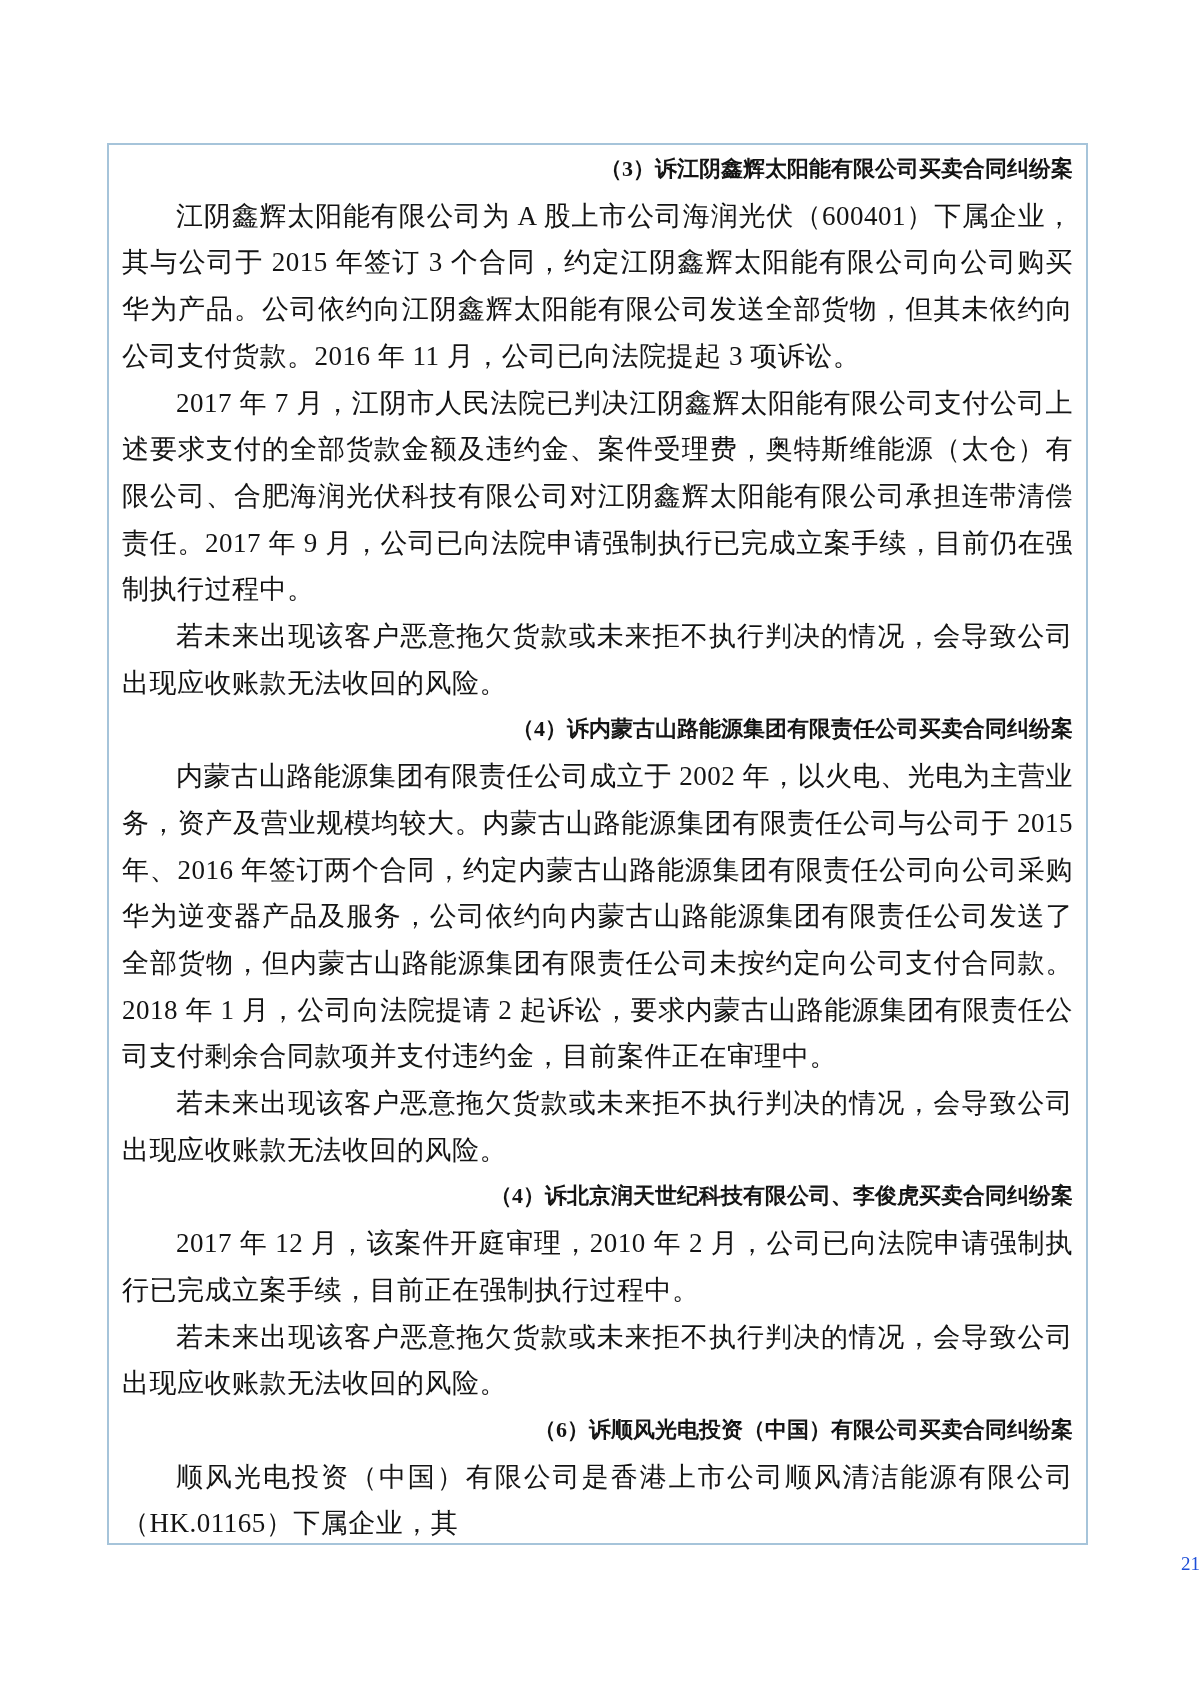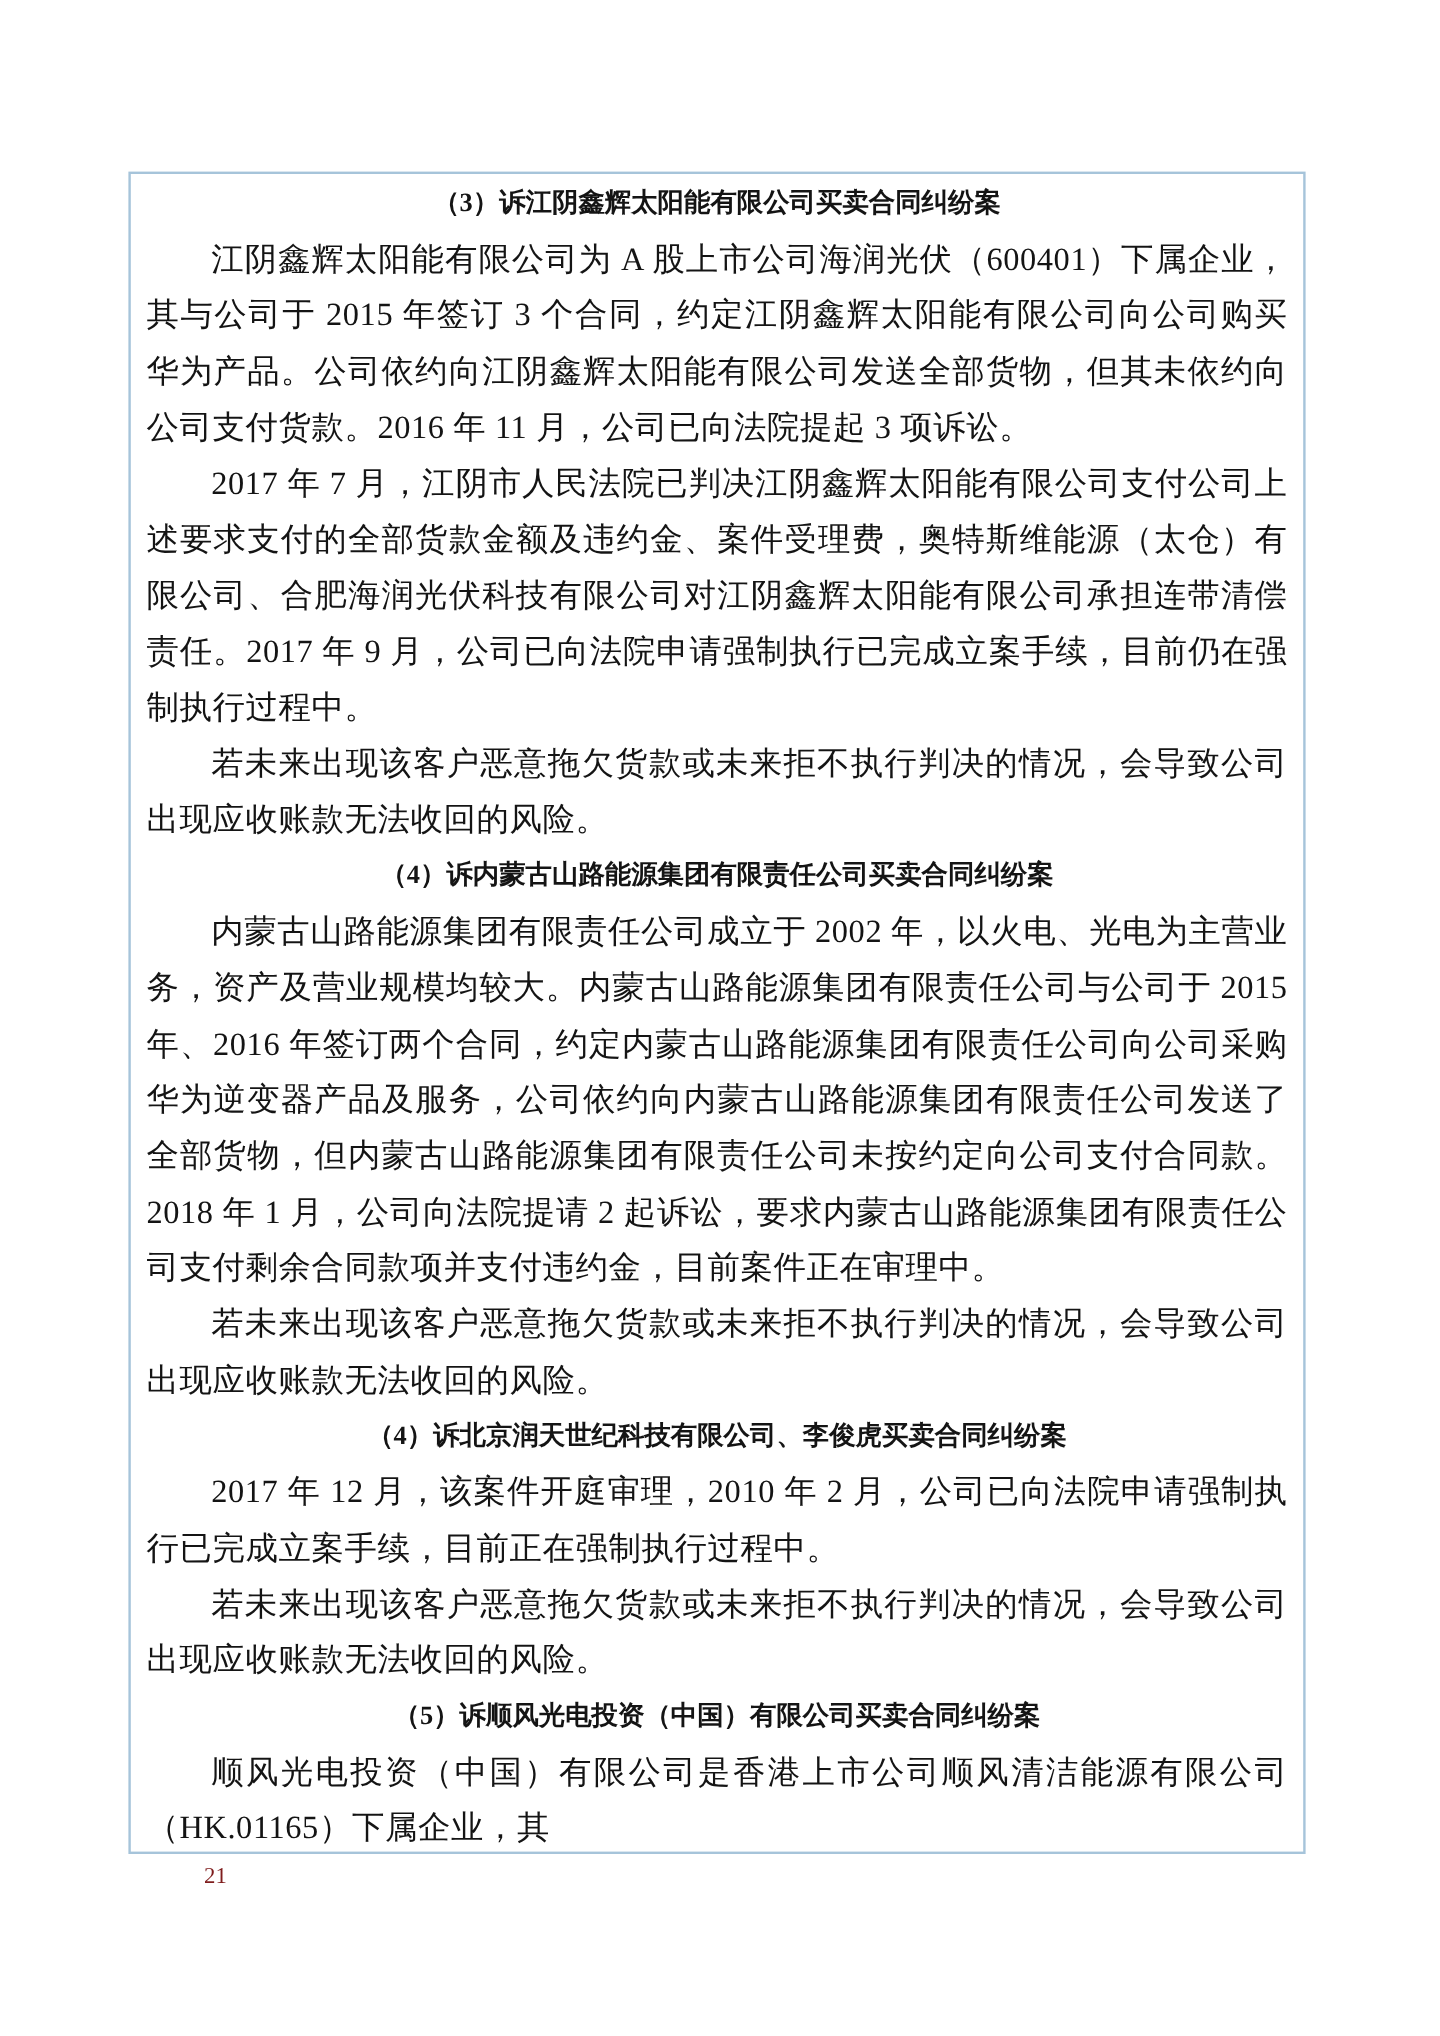--- a/index.html
+++ b/index.html
@@ -25,41 +25,41 @@
     border: 2px solid #a6c4da;
     box-sizing: border-box;
     padding: 1px 13px 0 13px;
     overflow: hidden;
   }
   .section-heading {
     margin: 0;
     font-size: 22px;
     font-weight: bold;
     line-height: 46.7px;
-    text-align: center;
+    text-align: right;
     white-space: nowrap;
   }
   .body-paragraph {
     margin: 0;
     font-size: 27px;
     line-height: 46.7px;
     text-align: justify;
     text-indent: 2em;
     letter-spacing: 0.5px;
   }
   .page-number {
     position: absolute;
     top: 1553px;
     left: 0;
     width: 1200px;
-    text-align: left;
+    text-align: right;
     text-indent: 170px;
     font-size: 19px;
     font-family: "Liberation Serif", "DejaVu Serif", serif;
-    color: #7f1d1d;
+    color: #1d4ed8;
   }
 </style>
 </head>
 <body>
 
 <div class="page">
 
   <div class="content-box">
 
     <h3 class="section-heading">（3）诉江阴鑫辉太阳能有限公司买卖合同纠纷案</h3>
@@ -68,20 +68,20 @@
     <p class="body-paragraph">若未来出现该客户恶意拖欠货款或未来拒不执行判决的情况，会导致公司出现应收账款无法收回的风险。</p>
 
     <h3 class="section-heading">（4）诉内蒙古山路能源集团有限责任公司买卖合同纠纷案</h3>
     <p class="body-paragraph">内蒙古山路能源集团有限责任公司成立于 2002 年，以火电、光电为主营业务，资产及营业规模均较大。内蒙古山路能源集团有限责任公司与公司于 2015 年、2016 年签订两个合同，约定内蒙古山路能源集团有限责任公司向公司采购华为逆变器产品及服务，公司依约向内蒙古山路能源集团有限责任公司发送了全部货物，但内蒙古山路能源集团有限责任公司未按约定向公司支付合同款。2018 年 1 月，公司向法院提请 2 起诉讼，要求内蒙古山路能源集团有限责任公司支付剩余合同款项并支付违约金，目前案件正在审理中。</p>
     <p class="body-paragraph">若未来出现该客户恶意拖欠货款或未来拒不执行判决的情况，会导致公司出现应收账款无法收回的风险。</p>
 
     <h3 class="section-heading">（4）诉北京润天世纪科技有限公司、李俊虎买卖合同纠纷案</h3>
     <p class="body-paragraph">2017 年 12 月，该案件开庭审理，2010 年 2 月，公司已向法院申请强制执行已完成立案手续，目前正在强制执行过程中。</p>
     <p class="body-paragraph">若未来出现该客户恶意拖欠货款或未来拒不执行判决的情况，会导致公司出现应收账款无法收回的风险。</p>
 
-    <h3 class="section-heading">（5）诉顺风光电投资（中国）有限公司买卖合同纠纷案</h3>
+    <h3 class="section-heading">（6）诉顺风光电投资（中国）有限公司买卖合同纠纷案</h3>
     <p class="body-paragraph">顺风光电投资（中国）有限公司是香港上市公司顺风清洁能源有限公司（HK.01165）下属企业，其</p>
 
   </div>
 
   <div class="page-number">21</div>
 
 </div>
 
 </body></html>

